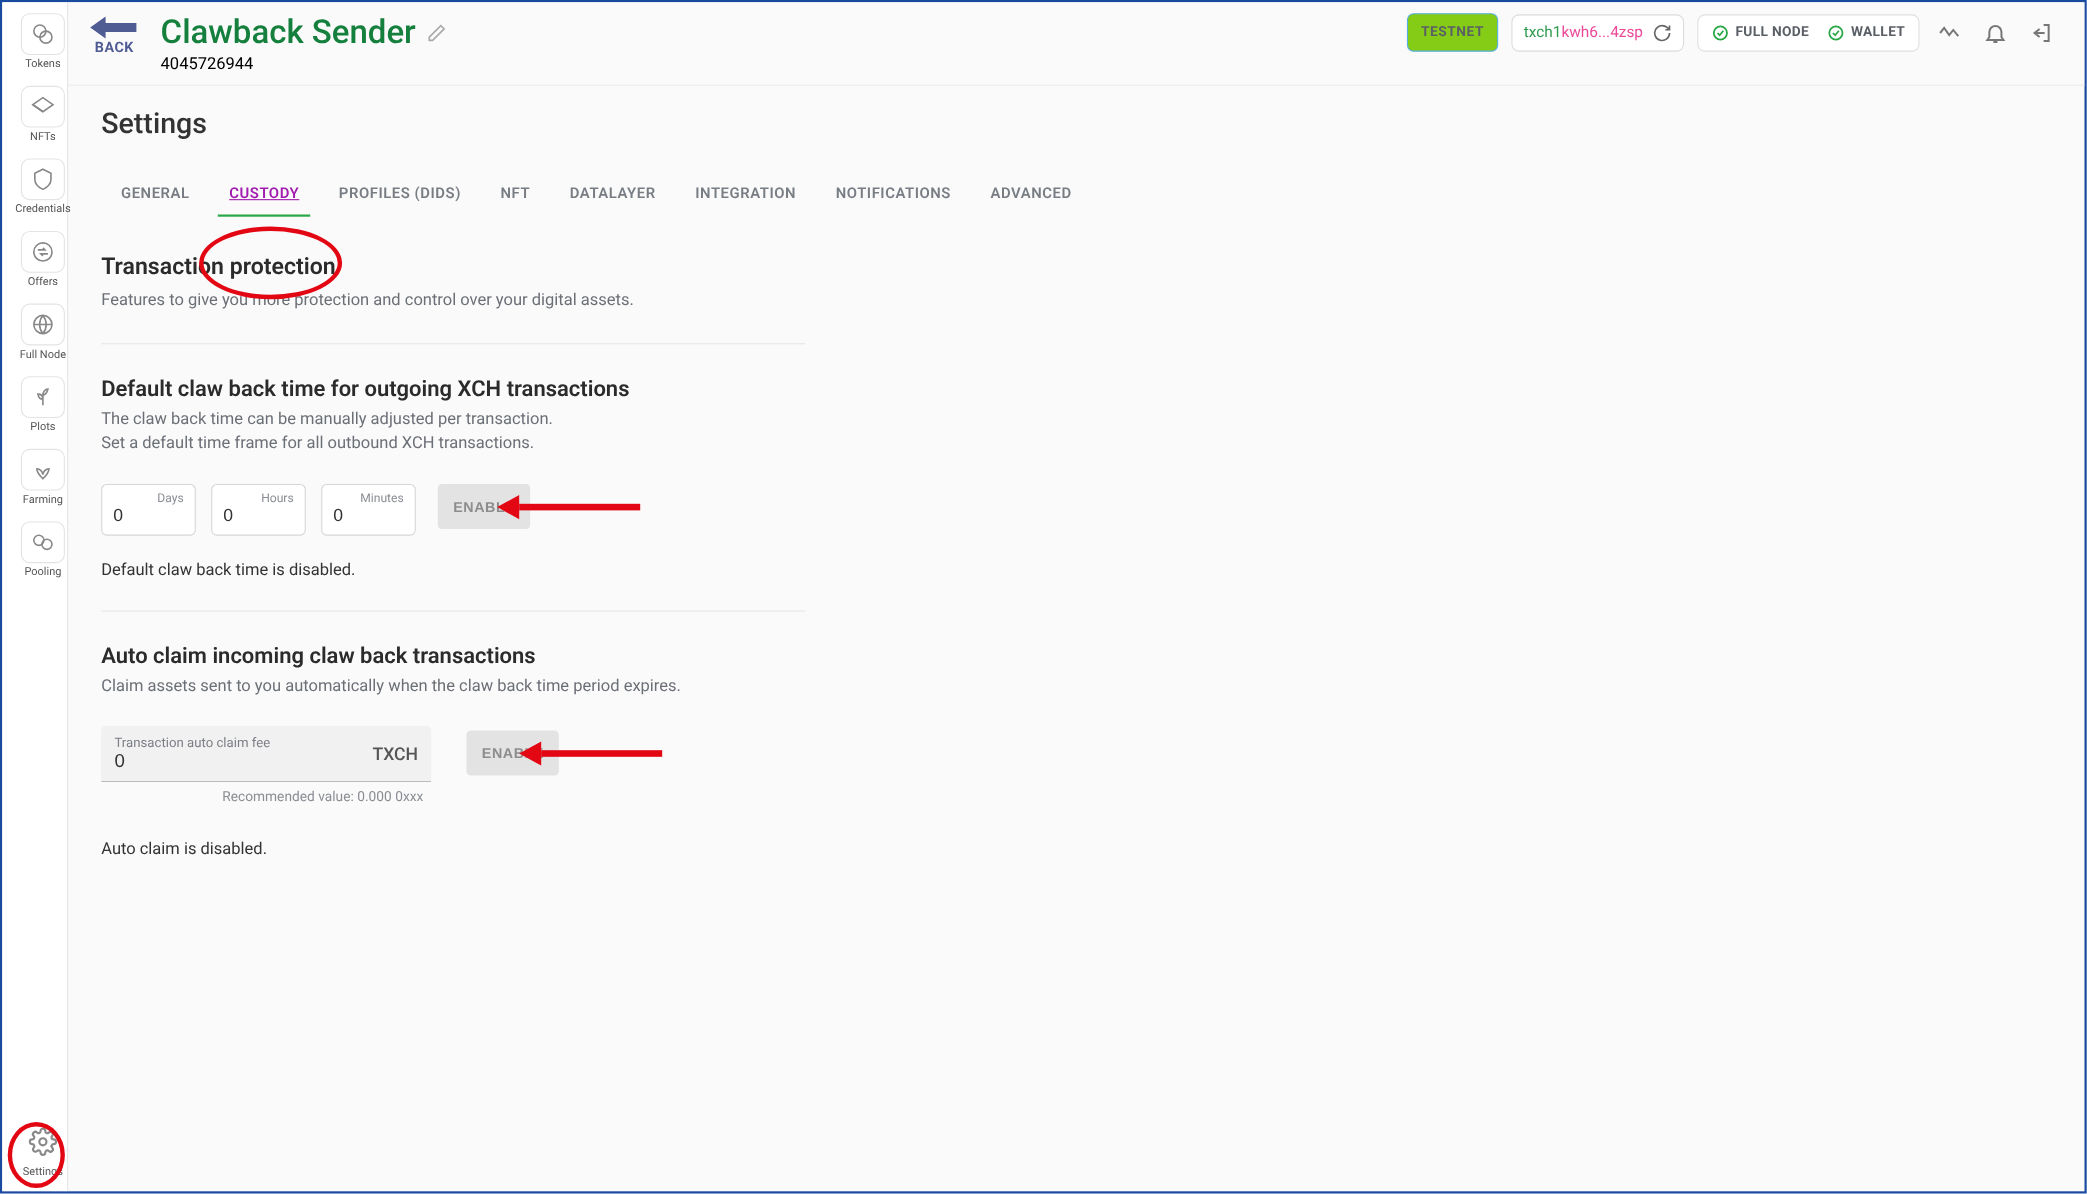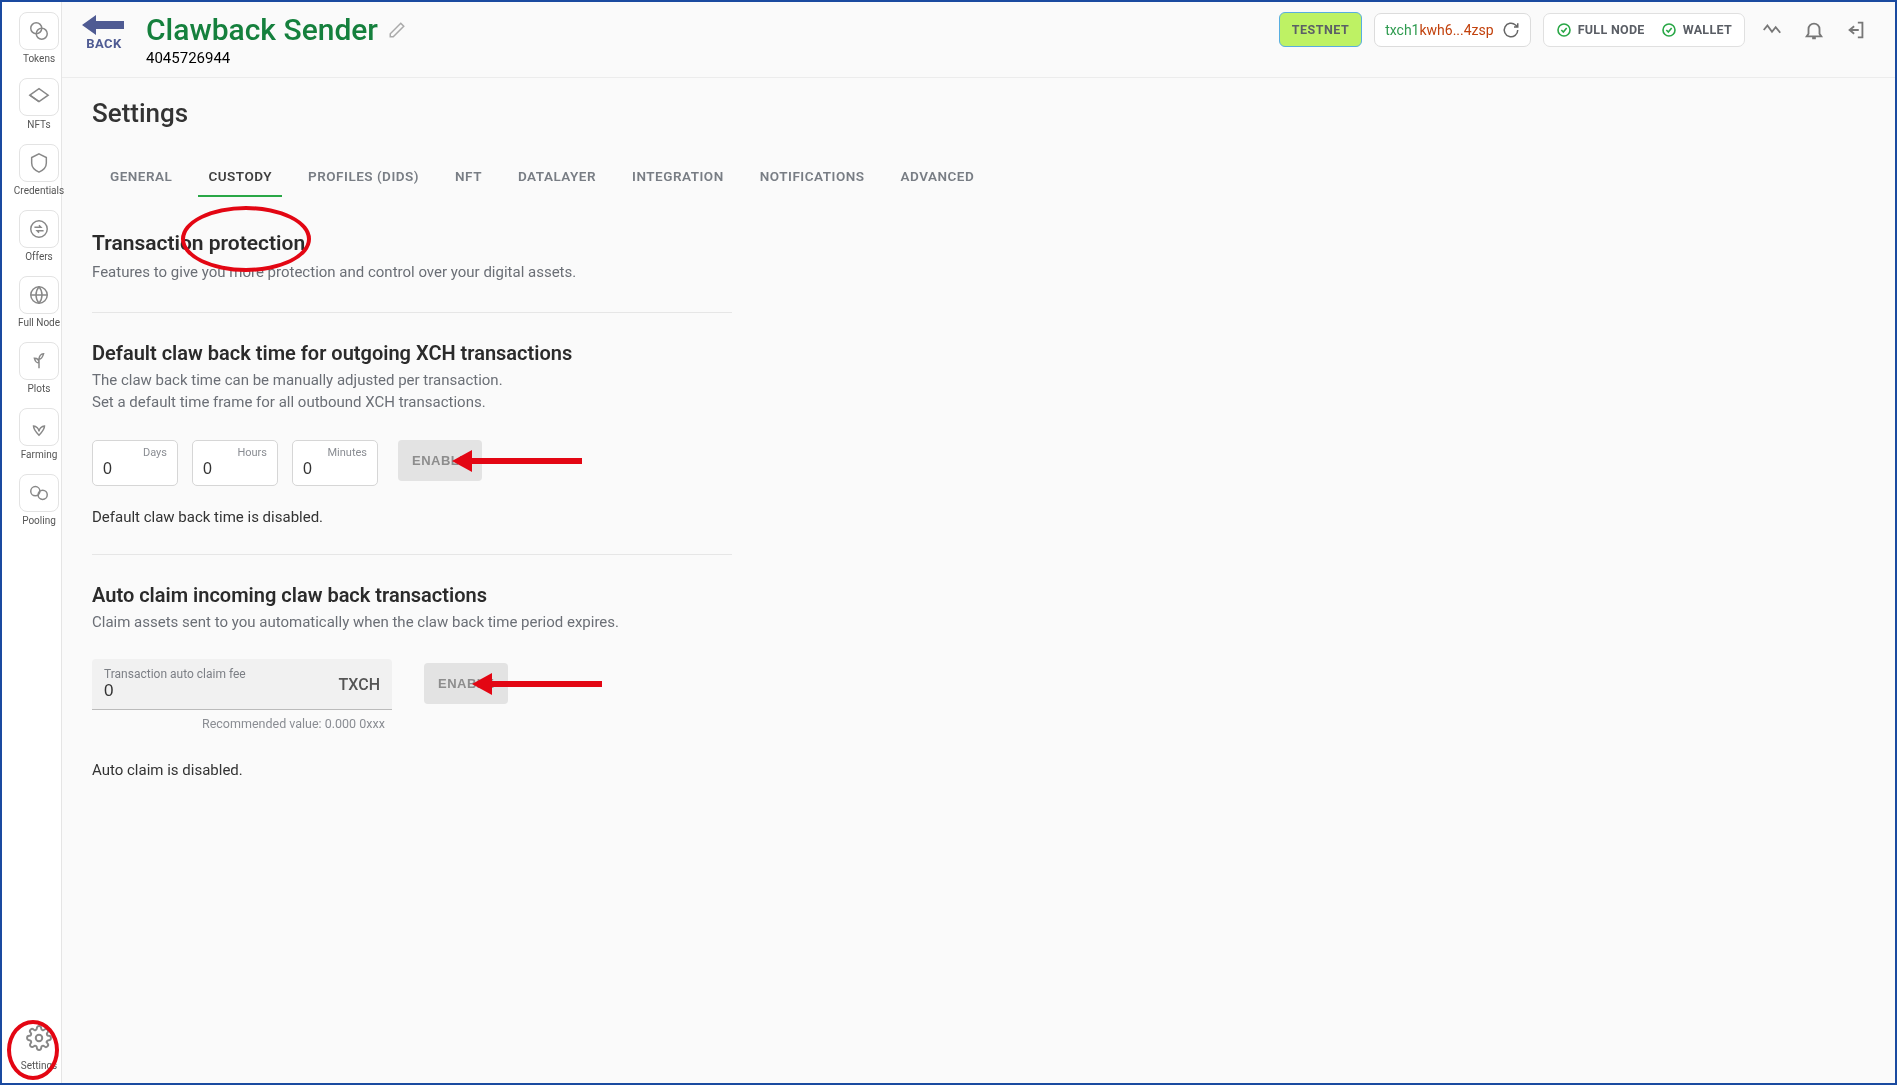--- a/index.html
+++ b/index.html
@@ -83,34 +83,34 @@
 .header-spacer { flex: 1; }
 .header-right { display: flex; align-items: center; gap: 12px; }
 .badge-testnet {
   border: 1px solid #58aee0;
   color: #5b5f66;
   font-size: 12.5px;
   font-weight: 700;
   letter-spacing: 0.5px;
   padding: 9px 12px;
   border-radius: 6px;
-  background: #bef264;
+  background: #84cc16;
 }
 .addr-pill {
   border: 1px solid #dcdcdc;
   border-radius: 7px;
   background: #fff;
   display: flex;
   align-items: center;
   padding: 7px 10px;
   font-size: 14px;
   gap: 8px;
 }
 .addr-prefix { color: #2e9b4f; }
-.addr-rest { color: #c2410c; }
+.addr-rest { color: #ec4899; }
 .refresh-ic { color: #666; cursor: pointer; }
 .status-pill {
   border: 1px solid #e0e0e0;
   border-radius: 7px;
   background: #fff;
   display: flex;
   align-items: center;
   padding: 8px 12px;
   gap: 16px;
 }
@@ -125,21 +125,21 @@
 .tabs { display: flex; gap: 0; border-bottom: 1px solid transparent; margin-bottom: 34px; position: relative; }
 .tab {
   padding: 12px 18px;
   font-size: 13.5px;
   font-weight: 600;
   letter-spacing: 0.5px;
   color: #787d84;
   cursor: pointer;
   position: relative;
 }
-.tab.active { color: #404040; }
+.tab.active { color: #a21caf; text-decoration: underline; }
 .tab.active::after {
   content: "";
   position: absolute;
   left: 8px; right: 8px; bottom: -1px;
   height: 2px;
   background: #29a746;
 }
 
 .section { max-width: 640px; }
 .sec-title { font-size: 21px; font-weight: 600; color: #2b2b2b; margin-bottom: 6px; }

